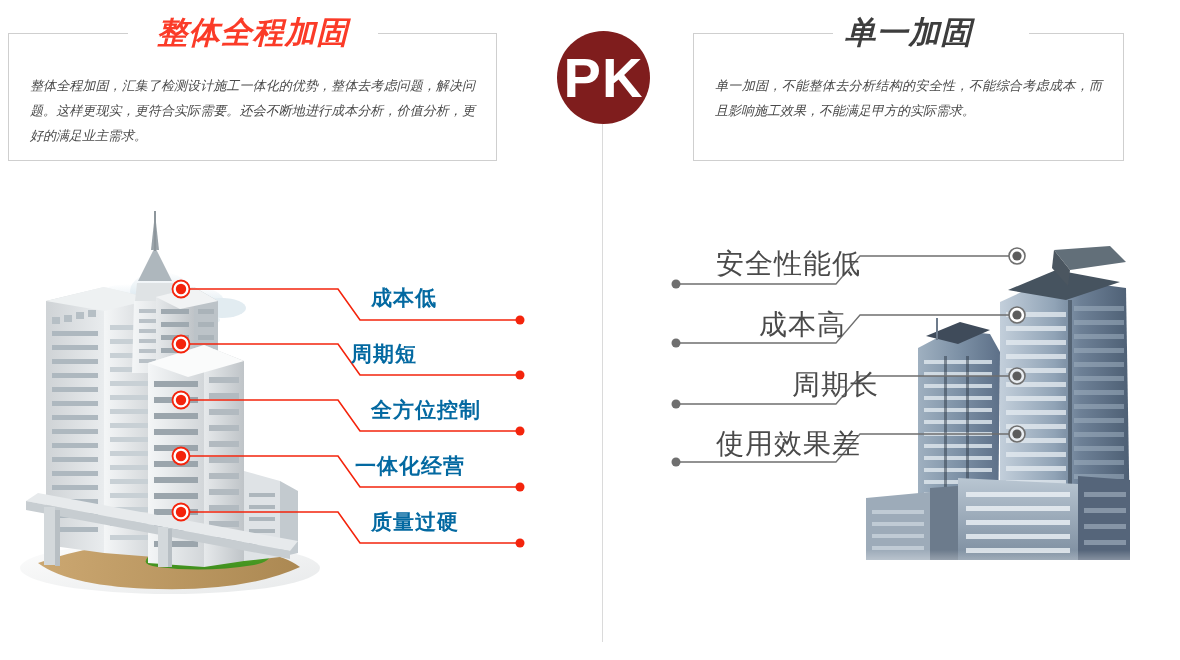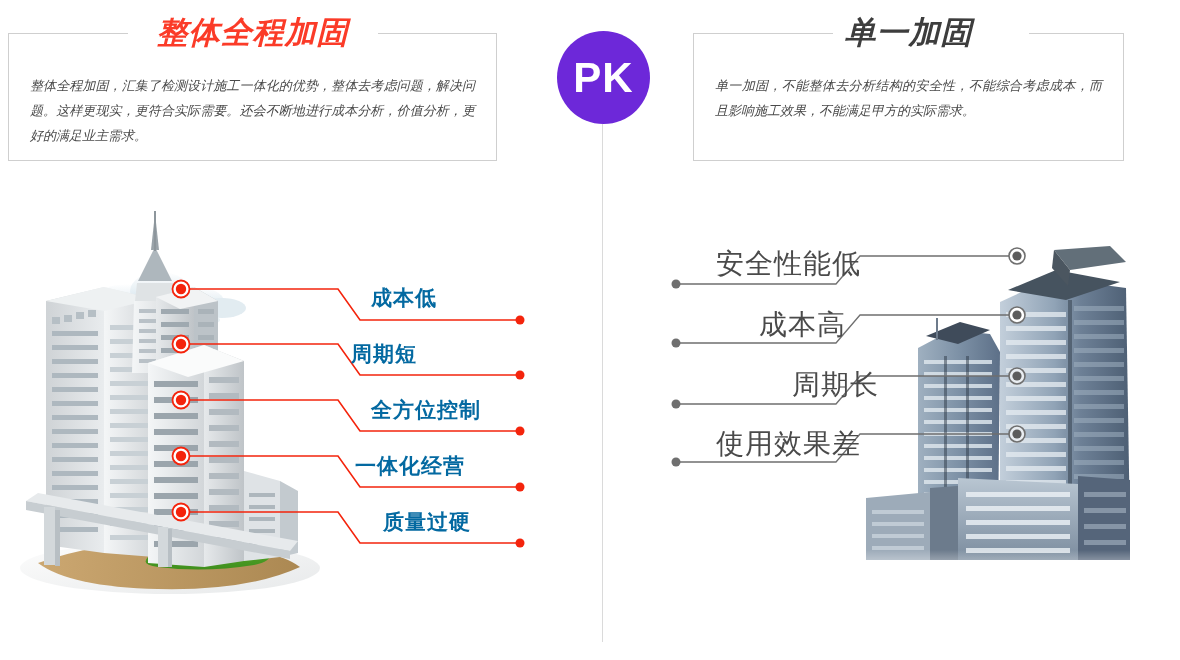--- a/index.html
+++ b/index.html
@@ -35,23 +35,23 @@
   .panel-body{
     position:absolute;left:22px;right:22px;top:40px;
     font-size:13px;line-height:25px;color:#4a4a4a;
     text-align:justify;
   }
 
   
   #pk-badge{
     position:absolute;left:557px;top:31px;
     width:93px;height:93px;border-radius:50%;
-    background:#6d28d9;
+    background:#7f1d1d;
     color:#ffffff;
-    font-size:42px;font-weight:bold;
+    font-size:56px;font-weight:bold;
     letter-spacing:1px;
     display:flex;align-items:center;justify-content:center;
     z-index:5;
   }
   #pk-stem{
     position:absolute;left:602px;top:124px;width:1px;height:518px;
     background:#dadada;
   }
 
   
@@ -419,21 +419,21 @@
       <circle cx="1017" cy="376" r="4.6" fill="#5c5c5c"></circle>
       <circle cx="1017" cy="434" r="8" fill="#e9edf1" stroke="#6f6f6f" stroke-width="1.6"></circle>
       <circle cx="1017" cy="434" r="4.6" fill="#5c5c5c"></circle>
     </g>
   </svg>
 
   <div class="flabel left" style="left:371px;top:284px;">成本低</div>
   <div class="flabel left" style="left:351px;top:340px;">周期短</div>
   <div class="flabel left" style="left:371px;top:396px;">全方位控制</div>
   <div class="flabel left" style="left:355px;top:452px;">一体化经营</div>
-  <div class="flabel left" style="left:371px;top:508px;margin-left:12px;">质量过硬</div>
+  <div class="flabel left" style="left:371px;top:508px;">质量过硬</div>
 
   <div class="flabel right" style="left:716px;top:245px;">安全性能低</div>
   <div class="flabel right" style="left:759px;top:306px;">成本高</div>
   <div class="flabel right" style="left:792px;top:366px;">周期长</div>
   <div class="flabel right" style="left:716px;top:425px;">使用效果差</div>
 
   <div class="panel" id="panel-left" style="left:8px;top:33px;width:489px;height:128px;">
     <div class="frame"></div>
     <div class="title-mask" style="left:120px;width:250px;"></div>
     <div class="panel-title">整体全程加固</div>

